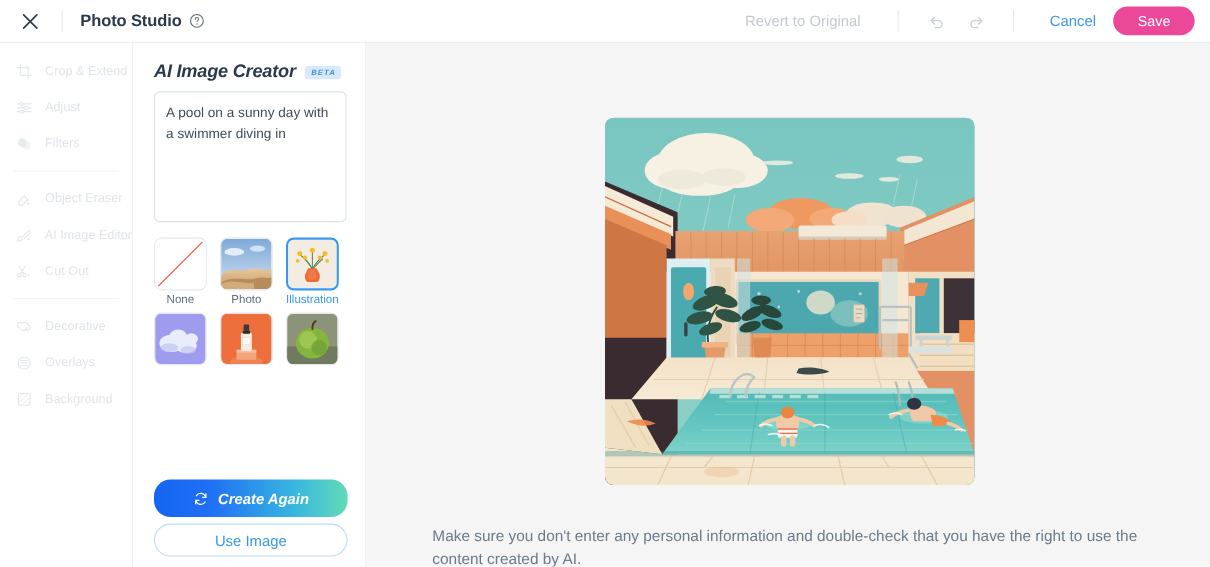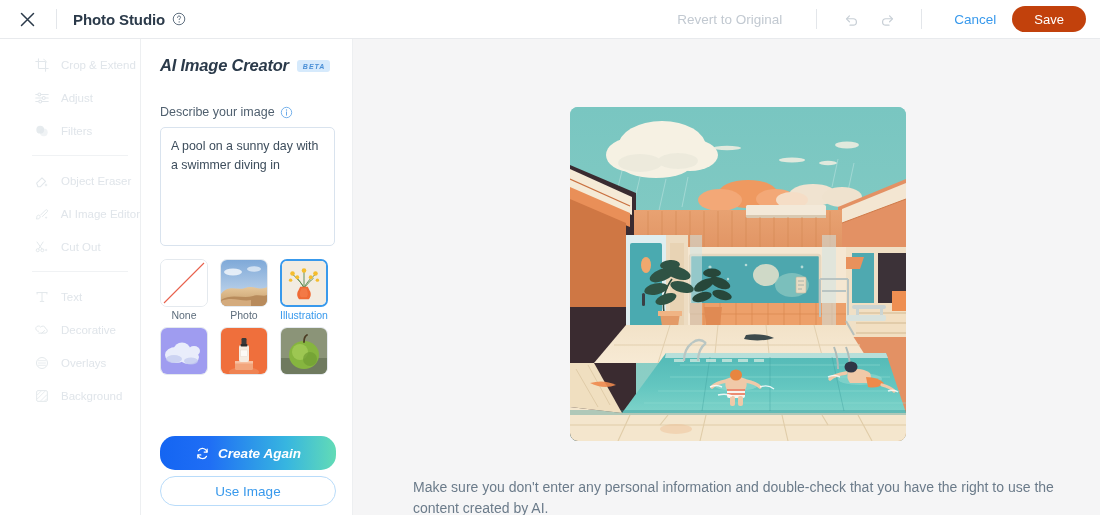--- a/index.html
+++ b/index.html
@@ -37,28 +37,28 @@
   }
   .icon-btn {
     width: 30px; height: 28px; display: flex; align-items: center; justify-content: center;
     color: #c8cfd6; cursor: pointer; margin: 0 3px;
   }
   .cancel-btn {
     font-size: 13.5px; color: #3899ec; cursor: pointer; padding: 0 16px;
     font-weight: normal;
   }
   .save-btn {
-    background: #c2410c; color: #ffffff; border: none;
+    background: #ec4899; color: #ffffff; border: none;
     border-radius: 15px; height: 26px; padding: 0 22px;
     font-size: 13px; font-family: "Liberation Sans", sans-serif;
     cursor: default;
   }
 
   
-  .body-row { display: flex; flex: 1; min-height: 0; padding-left: 20px; }
+  .body-row { display: flex; flex: 1; min-height: 0; }
 
   
   .sidebar {
     width: 121px; min-width: 121px;
     border-right: 1px solid #edeff1;
     background: #fff;
     padding-top: 9px;
   }
   .side-item {
     display: flex; align-items: center;
@@ -272,29 +272,20 @@
             <circle cx="9.4" cy="12.6" r="1.7" stroke="currentColor" stroke-width="1.1" fill="none"></circle>
             <path d="M3.4 3.4 9 11.4M10.2 3.4 5.1 11.2" stroke="currentColor" stroke-width="1.1" stroke-linecap="round"></path>
             <path d="M13.6 10.6l.5 1.2 1.2.5-1.2.5-.5 1.2-.5-1.2-1.2-.5 1.2-.5z" fill="currentColor"></path>
           </svg>
         </span>
         <span class="lbl">Cut Out</span>
       </div>
 
       <div class="side-sep"></div>
 
-      <div class="side-item">
-        <span class="ico">
-          <svg width="16" height="16" viewBox="0 0 18 18">
-            <path d="M3.5 4h11M9 4v10M7 14h4" stroke="currentColor" stroke-width="1.1" stroke-linecap="round" fill="none"></path>
-            <path d="M3.5 4v1.6M14.5 4v1.6" stroke="currentColor" stroke-width="1.1" stroke-linecap="round"></path>
-          </svg>
-        </span>
-        <span class="lbl">Text</span>
-      </div>
 
       <div class="side-item">
         <span class="ico">
           <svg width="16" height="16" viewBox="0 0 18 18">
             <path d="M5 10.5a3 3 0 1 1 2.4-4.8A3.2 3.2 0 0 1 13 7.4a2.6 2.6 0 0 1-.4 5.1H5.4" stroke="currentColor" stroke-width="1.1" fill="none" stroke-linecap="round"></path>
             <path d="M8.5 12.8 12 9.6" stroke="currentColor" stroke-width="1.1" stroke-linecap="round"></path>
           </svg>
         </span>
         <span class="lbl">Decorative</span>
       </div>
@@ -320,30 +311,20 @@
       </div>
     </div>
 
     <div class="panel">
       <div class="panel-inner">
         <div class="panel-title-row">
           <div class="panel-title">AI Image Creator</div>
           <div class="beta">BETA</div>
         </div>
 
-        <div class="field-label-row">
-          <span class="field-label">Describe your image</span>
-          <span class="info-icon">
-            <svg width="13" height="13" viewBox="0 0 16 16">
-              <circle cx="8" cy="8" r="6.4" stroke="currentColor" stroke-width="1.1" fill="none"></circle>
-              <circle cx="8" cy="5" r="0.85" fill="currentColor"></circle>
-              <path d="M8 7.3v4" stroke="currentColor" stroke-width="1.2" stroke-linecap="round"></path>
-            </svg>
-          </span>
-        </div>
 
         <textarea class="prompt-box" placeholder="Describe your image" style="">A pool on a sunny day with a swimmer diving in</textarea>
 
 
         <div class="styles-grid">
 
           <div class="style-cell">
             <div class="thumb">
               <svg width="46" height="46" viewBox="0 0 46 46">
                 <rect width="46" height="46" fill="#ffffff"></rect>

